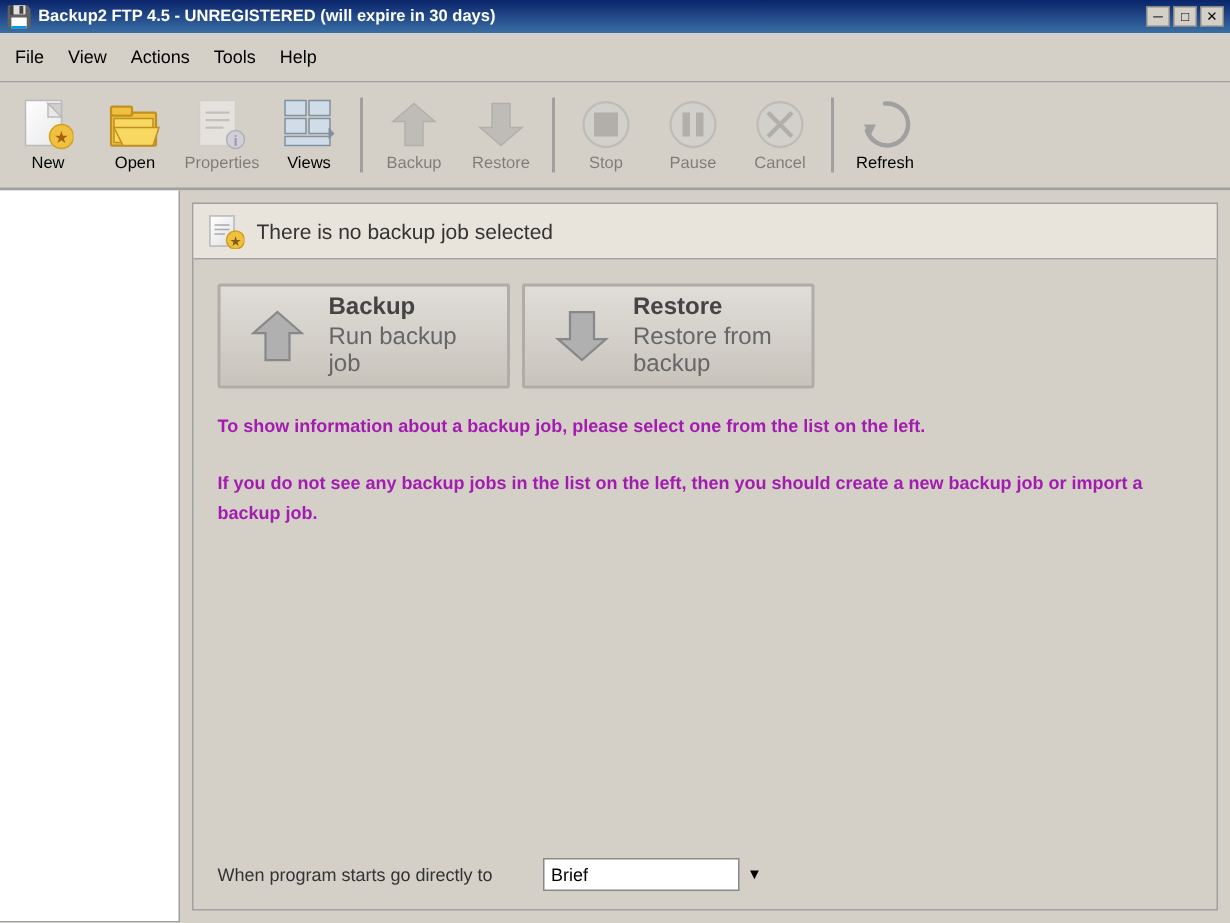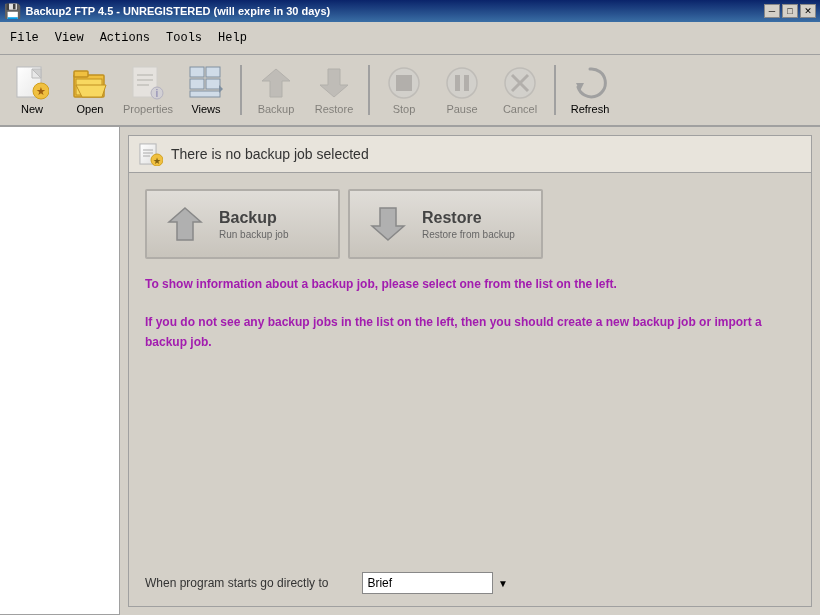--- a/index.html
+++ b/index.html
@@ -47,21 +47,20 @@
     }
 
     
     #menu-bar {
       background: #d4d0c8;
       height: 20px;
       display: flex;
       align-items: center;
       padding: 16px 2px;
       border-bottom: 1px solid #a0a0a0;
-      font-family: Liberation Mono, monospace;
     }
     .menu-item {
       padding: 2px 8px;
       font-size: 12px;
       cursor: pointer;
       color: black;
     }
 
     
     #toolbar {
@@ -185,21 +184,21 @@
     .action-card-text {
       display: flex;
       flex-direction: column;
     }
     .action-card-title {
       font-size: 16px;
       font-weight: bold;
       color: #444;
     }
     .action-card-sub {
-      font-size: 10px;
+      font-size: 16px;
       color: #666;
       margin-top: 2px;
     }
 
     #info-text {
       padding: 8px 16px;
       font-size: 12px;
       color: #a21caf;
       line-height: 1.6;
       font-weight: bold;

